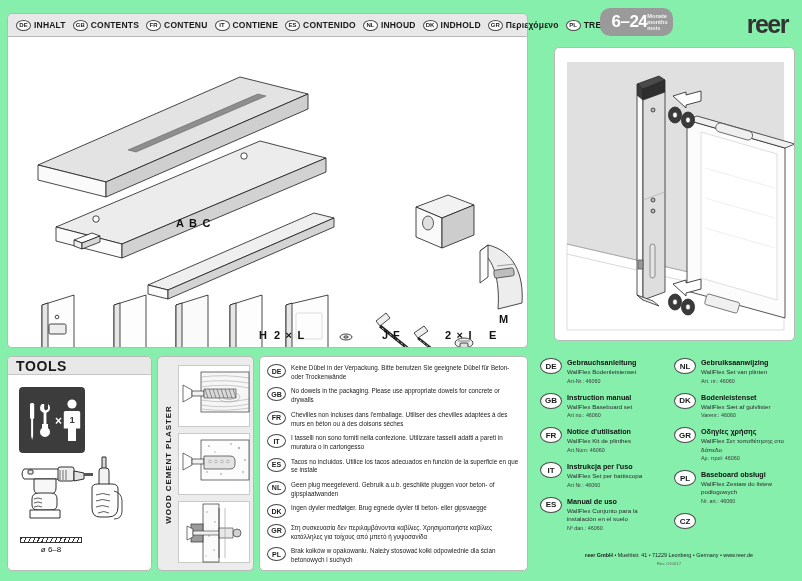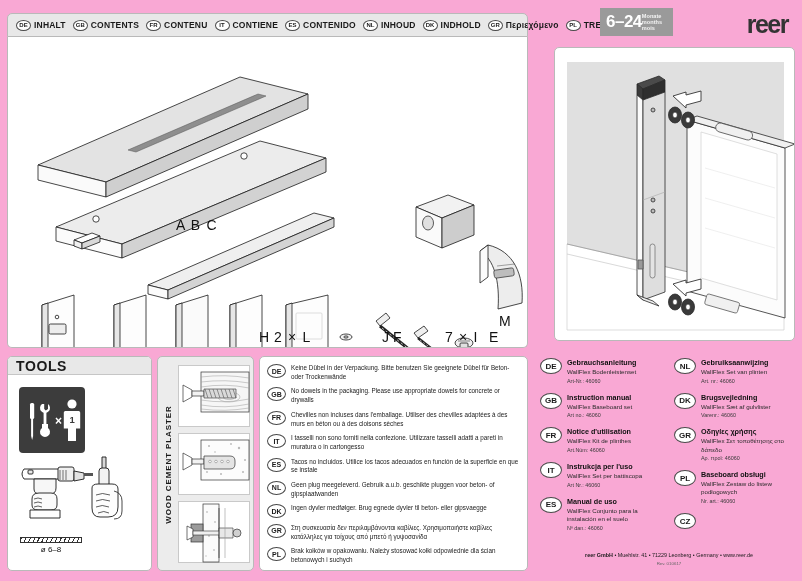--- a/index.html
+++ b/index.html
@@ -2,21 +2,21 @@
 <html><head>
 <meta charset="utf-8">
 <style>
   * { box-sizing: border-box; margin: 0; padding: 0; }
   html, body {
     width: 802px; height: 581px;
     background: #ffffff;
     font-family: "Liberation Sans", sans-serif;
     overflow: hidden;
   }
-  .page { position: relative; width: 802px; height: 581px; background: #f9a8d4; padding-left: 28px; }
+  .page { position: relative; width: 802px; height: 581px; background: #86efac; padding-left: 28px; }
 
   
   .flag {
     display: inline-flex; align-items: center; justify-content: center;
     border: 1px solid #4a4a4a; border-radius: 50%;
     color: #1a1a1a; font-weight: bold; background: #fff;
     flex: 0 0 auto;
   }
   .flag-sm { width: 15px; height: 11px; font-size: 6px; border-radius: 50%/50%; }
   .flag-md { width: 19px; height: 14px; font-size: 7px; border-radius: 50%/50%; }
@@ -34,21 +34,21 @@
   .lang-item .txt { font-size: 8.5px; font-weight: bold; color: #1a1a1a; letter-spacing: .2px; white-space: nowrap; }
   .lang-gap { width: 48px; }
 
   
   .diagram-panel {
     position: absolute; left: 7px; top: 37px; width: 521px; height: 311px;
     background: #fff; border: 1px solid #b9b9b9; border-top: none;
     border-bottom-left-radius: 5px; border-bottom-right-radius: 5px;
     overflow: hidden;
   }
-  .parts-label { position: absolute; font-size: 14px; font-weight: normal; color: #111; letter-spacing: 1.2px; }
+  .parts-label { position: absolute; font-size: 11px; font-weight: bold; color: #111; letter-spacing: 1.2px; }
 
   
   .tools-panel {
     position: absolute; left: 7px; top: 356px; width: 145px; height: 215px;
     border: 1px solid #b9b9b9; border-radius: 5px; background: #fff; overflow: hidden;
   }
   .tools-head {
     height: 18px; background: #e8e8e8; border-bottom: 1px solid #c6c6c6;
     display: flex; align-items: center; padding-left: 8px;
     font-size: 14px; font-weight: bold; letter-spacing: .6px; color: #1a1a1a;
@@ -91,22 +91,22 @@
     position: absolute; left: 259px; top: 356px; width: 269px; height: 215px;
     border: 1px solid #b9b9b9; border-radius: 5px; background: #fff;
     padding: 7px 8px 0 7px; overflow: hidden;
   }
   .notice-row { display: flex; align-items: flex-start; gap: 5px; margin-bottom: 5.5px; }
   .notice-row .body { font-size: 6.3px; line-height: 1.42; color: #1a1a1a; }
 
   
   .age-badge {
     position: absolute; left: 600px; top: 8px; width: 73px; height: 28px;
-    background: #9a9a9a; border-radius: 0; display: flex; align-items: center;
-    padding-left: 6px; 
+    background: #9a9a9a; border-radius: 10px; display: flex; align-items: center;
+    padding-left: 6px;  justify-content: center;
   }
   .age-badge .num { font-size: 17px; font-weight: bold; color: #fff; letter-spacing: -.5px; }
   .age-badge .units { display: flex; flex-direction: column; line-height: 1.12; }
   .age-badge .units span { font-size: 5.6px; color: #f2f2f2; font-weight: bold; }
 
   .brand { position: absolute; right: 14px; top: 10px; font-size: 25px;
     font-weight: bold; color: #333; letter-spacing: -1.5px; margin-left: 20px; }
 
   .product-panel {
     position: absolute; left: 554px; top: 47px; width: 241px; height: 294px;
@@ -283,21 +283,21 @@
       </g>
     </svg>
 
     <span class="parts-label" style="left:168px; top:180px;">A B C</span>
     <span class="parts-label" style="left:491px; top:276px;">M</span>
     <span class="parts-label" style="left:251px; top:292px;">H</span>
     <span class="parts-label" style="left:266px; top:292px;">2 × L</span>
     <span class="parts-label" style="left:374px; top:292px;">J</span>
     <span class="parts-label" style="left:385px; top:292px;">F</span>
     <span class="parts-label" style="left:396px; top:308px;">G 2 × K</span>
-    <span class="parts-label" style="left:437px; top:292px;">7 × I</span>
+    <span class="parts-label" style="left:437px; top:292px;">2 × I</span>
     <span class="parts-label" style="left:481px; top:292px;">E</span>
   </div>
 
   <div class="tools-panel">
     <div class="tools-head">TOOLS</div>
     <div class="tools-body">
 
       <div class="tool-icon-box">
         <svg width="66" height="66" viewBox="0 0 66 66">
 
@@ -609,21 +609,21 @@
           <span class="flag flag-lg">NL</span>
           <span class="m-txt">
             <span class="m-title" style="display:block">Gebruiksaanwijzing</span>
             <span class="m-sub" style="display:block">WallFlex Set van plinten</span>
             <span class="m-art" style="display:block">Art. nr.: 46060</span>
           </span>
         </div>
         <div class="m-row">
           <span class="flag flag-lg">DK</span>
           <span class="m-txt">
-            <span class="m-title" style="display:block">Brugsvejledning</span>
+            <span class="m-title" style="display:block">Bodenleistenset</span>
             <span class="m-sub" style="display:block">WallFlex Sæt af gulvlister</span>
             <span class="m-art" style="display:block">Varenr.: 46060</span>
           </span>
         </div>
         <div class="m-row">
           <span class="flag flag-lg">GR</span>
           <span class="m-txt">
             <span class="m-title" style="display:block">Οδηγίες χρήσης</span>
             <span class="m-sub" style="display:block">WallFlex Σετ τοποθέτησης στο δάπεδο</span>
             <span class="m-art" style="display:block">Αρ. προϊ: 46060</span>

